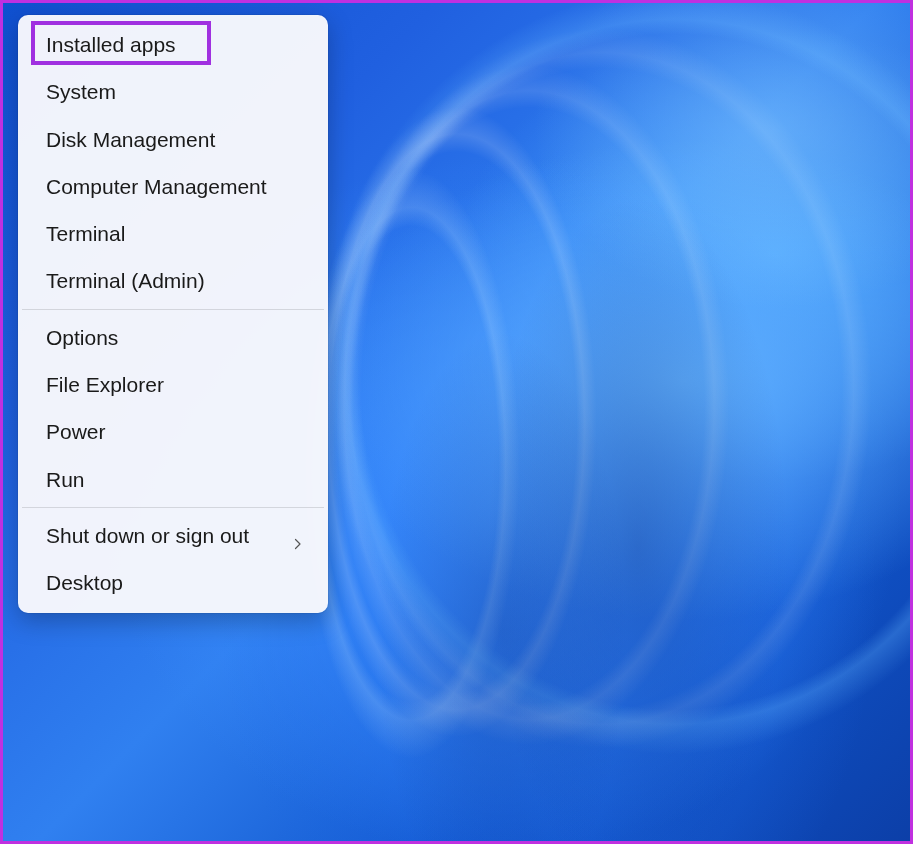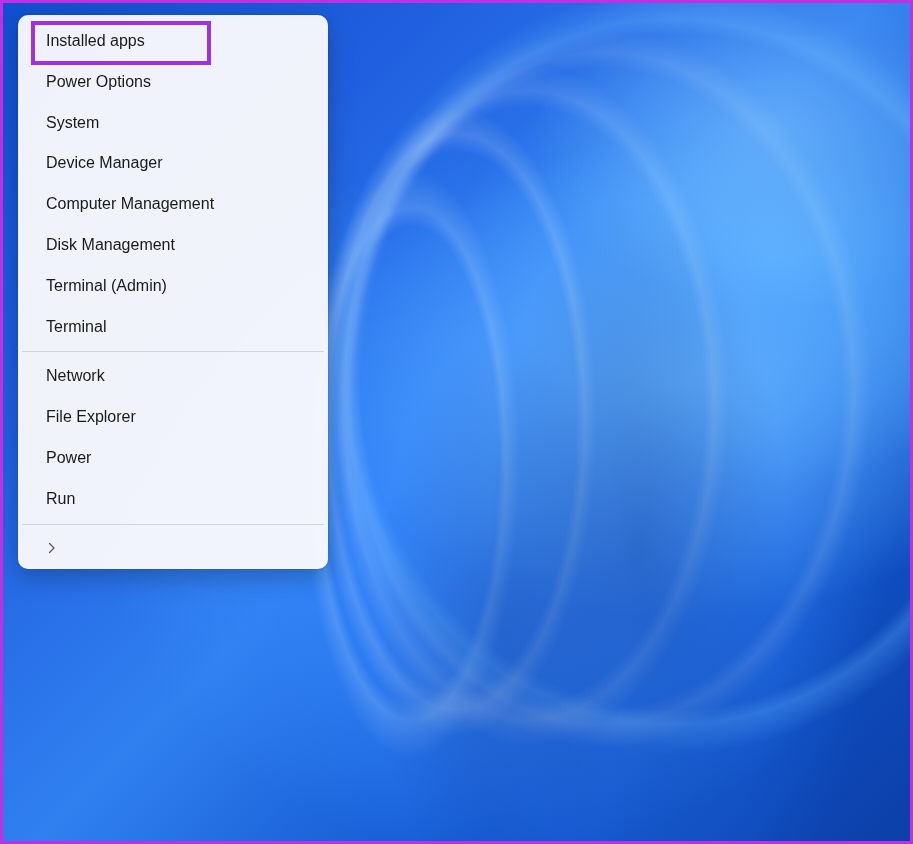--- a/index.html
+++ b/index.html
@@ -51,21 +51,21 @@
       border-radius: 10px;
       box-shadow: 0 8px 24px rgba(0,0,0,0.25), 0 0 0 1px rgba(0,0,0,0.05);
       padding: 6px 2px 6px 2px;
       z-index: 10;
     }
     .menu-item {
       display: flex;
       align-items: center;
       justify-content: space-between;
       padding: 10px 18px 10px 24px;
-      font-size: 16px;
+      font-size: 21px;
       color: #1a1a1a;
       cursor: default;
       border-radius: 4px;
       margin: 0 2px;
       line-height: 1.3;
     }
     .menu-separator {
       height: 1px;
       background: rgba(0,0,0,0.12);
       margin: 4px 2px;
@@ -86,61 +86,59 @@
 <body>
 
 <div class="wallpaper"></div>
 
 <div class="context-menu">
 
   <div class="menu-item">
     <span>Installed apps</span>
   </div>
   <div class="menu-item">
-    <span>Power Options</span>
-  </div>
-  <div class="menu-item">
     <span>System</span>
   </div>
   <div class="menu-item">
-    <span>Device Manager</span>
+    <span>Disk Management</span>
   </div>
   <div class="menu-item">
     <span>Computer Management</span>
   </div>
   <div class="menu-item">
-    <span>Disk Management</span>
+    <span>Terminal</span>
   </div>
   <div class="menu-item">
     <span>Terminal (Admin)</span>
-  </div>
-  <div class="menu-item">
-    <span>Terminal</span>
   </div>
 
   <div class="menu-separator"></div>
 
   <div class="menu-item">
-    <span>Network</span>
+    <span>Options</span>
   </div>
   <div class="menu-item">
     <span>File Explorer</span>
   </div>
   <div class="menu-item">
     <span>Power</span>
   </div>
   <div class="menu-item">
     <span>Run</span>
   </div>
 
   <div class="menu-separator"></div>
 
   <div class="menu-item">
+    <span>Shut down or sign out</span>
     <span class="chevron">
       <svg viewBox="0 0 12 12" width="12" height="12">
           <path d="M3.5 1.5 L8 6 L3.5 10.5" stroke="#555" stroke-width="1.2" fill="none" stroke-linecap="round" stroke-linejoin="round"></path>
         </svg>
     </span>
+  </div>
+  <div class="menu-item">
+    <span>Desktop</span>
   </div>
 
 </div>
 
 <div class="highlight" style="top:18px; left:28px; width:180px; height:44px;"></div>
 
 </body></html>

